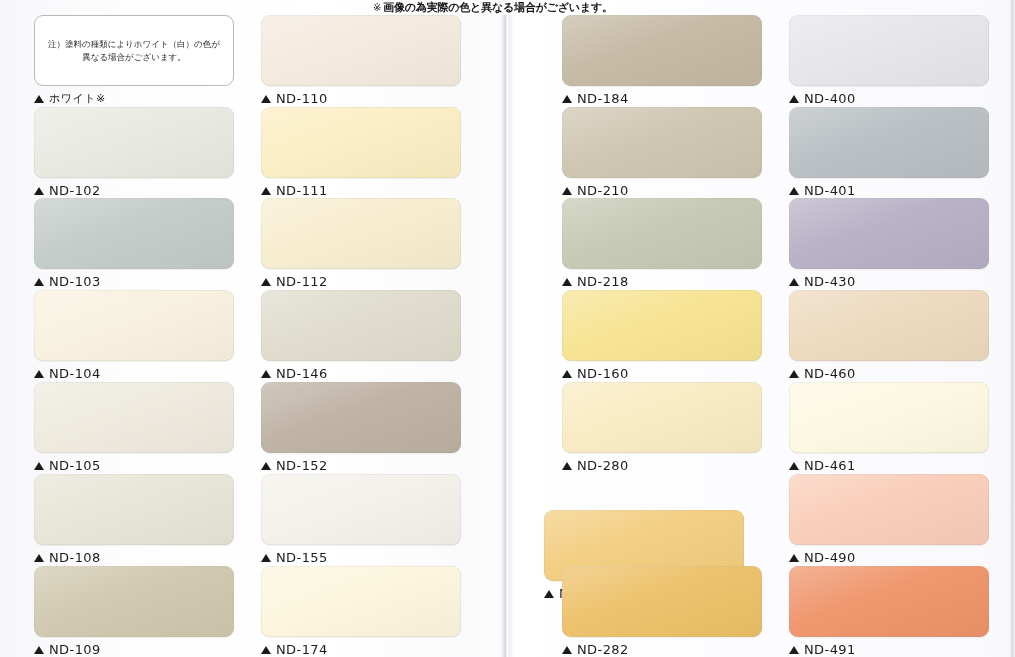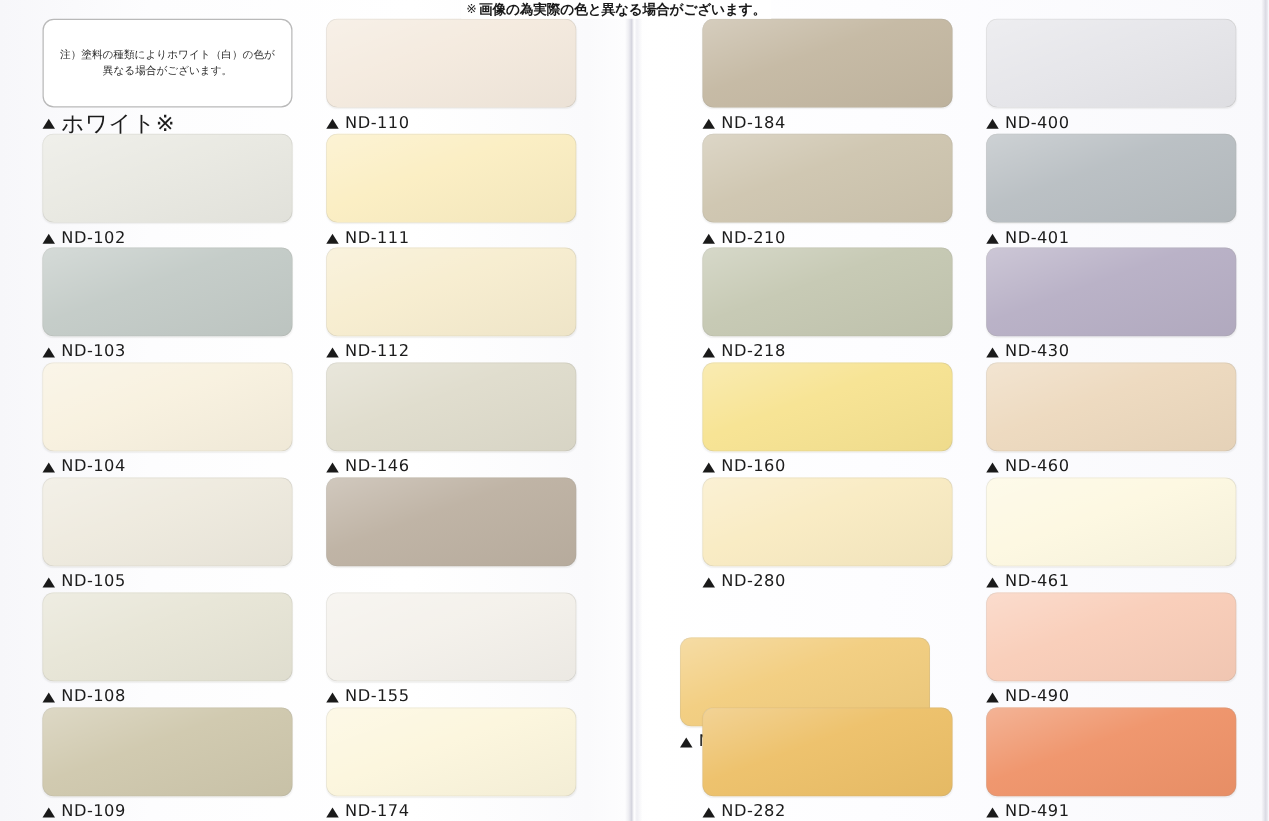--- a/index.html
+++ b/index.html
@@ -154,21 +154,21 @@
   }
   .tri {
     width: 0;
     height: 0;
     border-left: 5.5px solid transparent;
     border-right: 5.5px solid transparent;
     border-bottom: 8px solid #1a1a1a;
     flex: 0 0 auto;
   }
   .label-jp {
-    font-size: 18px;
+    font-size: 11px;
     letter-spacing: 0.5px;
   }
 </style>
 </head>
 <body>
 
 <div class="page">
 
   <div class="seam"></div>
   <div class="seam-edge"></div>
@@ -260,20 +260,24 @@
       </div>
       <div class="cell" style="left: 261px; top: 290px;">
         <div class="chip" style="background: rgb(223, 220, 204);"></div>
         <div class="label">
           <span class="tri"></span>
           <span>ND-146</span>
         </div>
       </div>
       <div class="cell" style="left: 261px; top: 382px;">
         <div class="chip" style="background: rgb(189, 177, 162);"></div>
+        <div class="label">
+          <span class="tri"></span>
+          <span>ND-152</span>
+        </div>
       </div>
       <div class="cell" style="left: 261px; top: 474px;">
         <div class="chip" style="background: rgb(244, 241, 235);"></div>
         <div class="label">
           <span class="tri"></span>
           <span>ND-155</span>
         </div>
       </div>
       <div class="cell" style="left: 261px; top: 566px;">
         <div class="chip" style="background: rgb(252, 246, 221);"></div>

